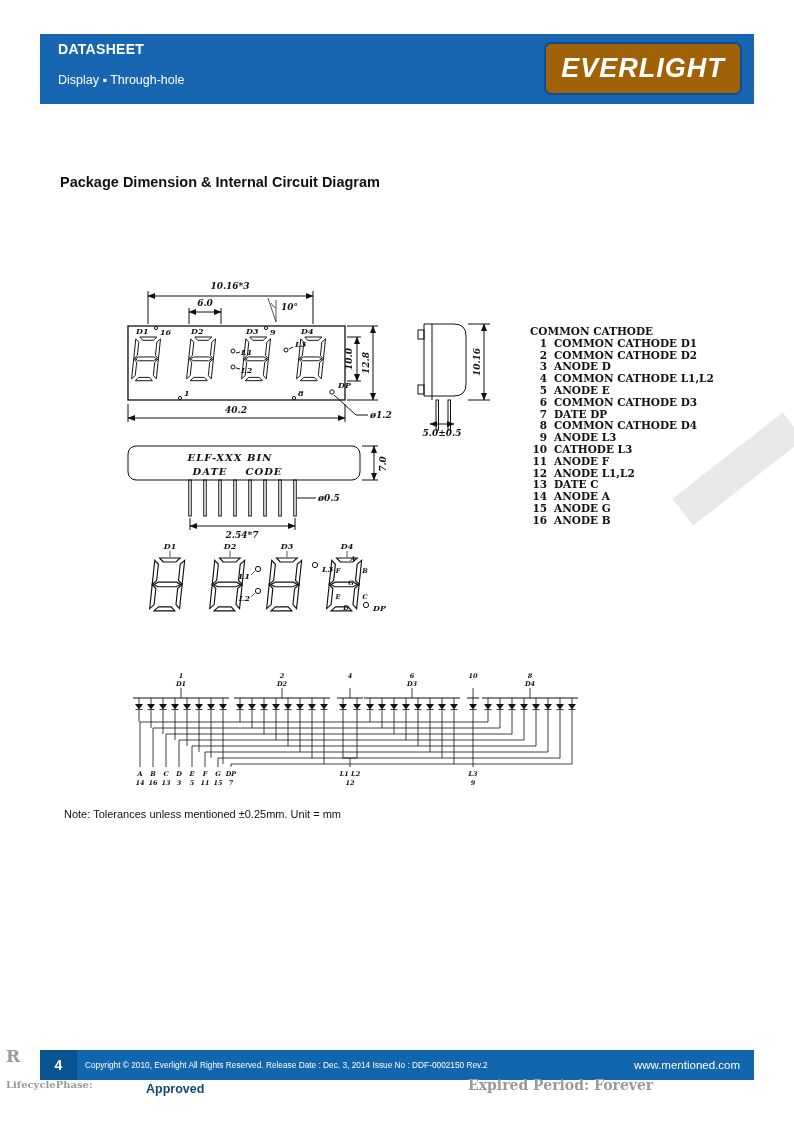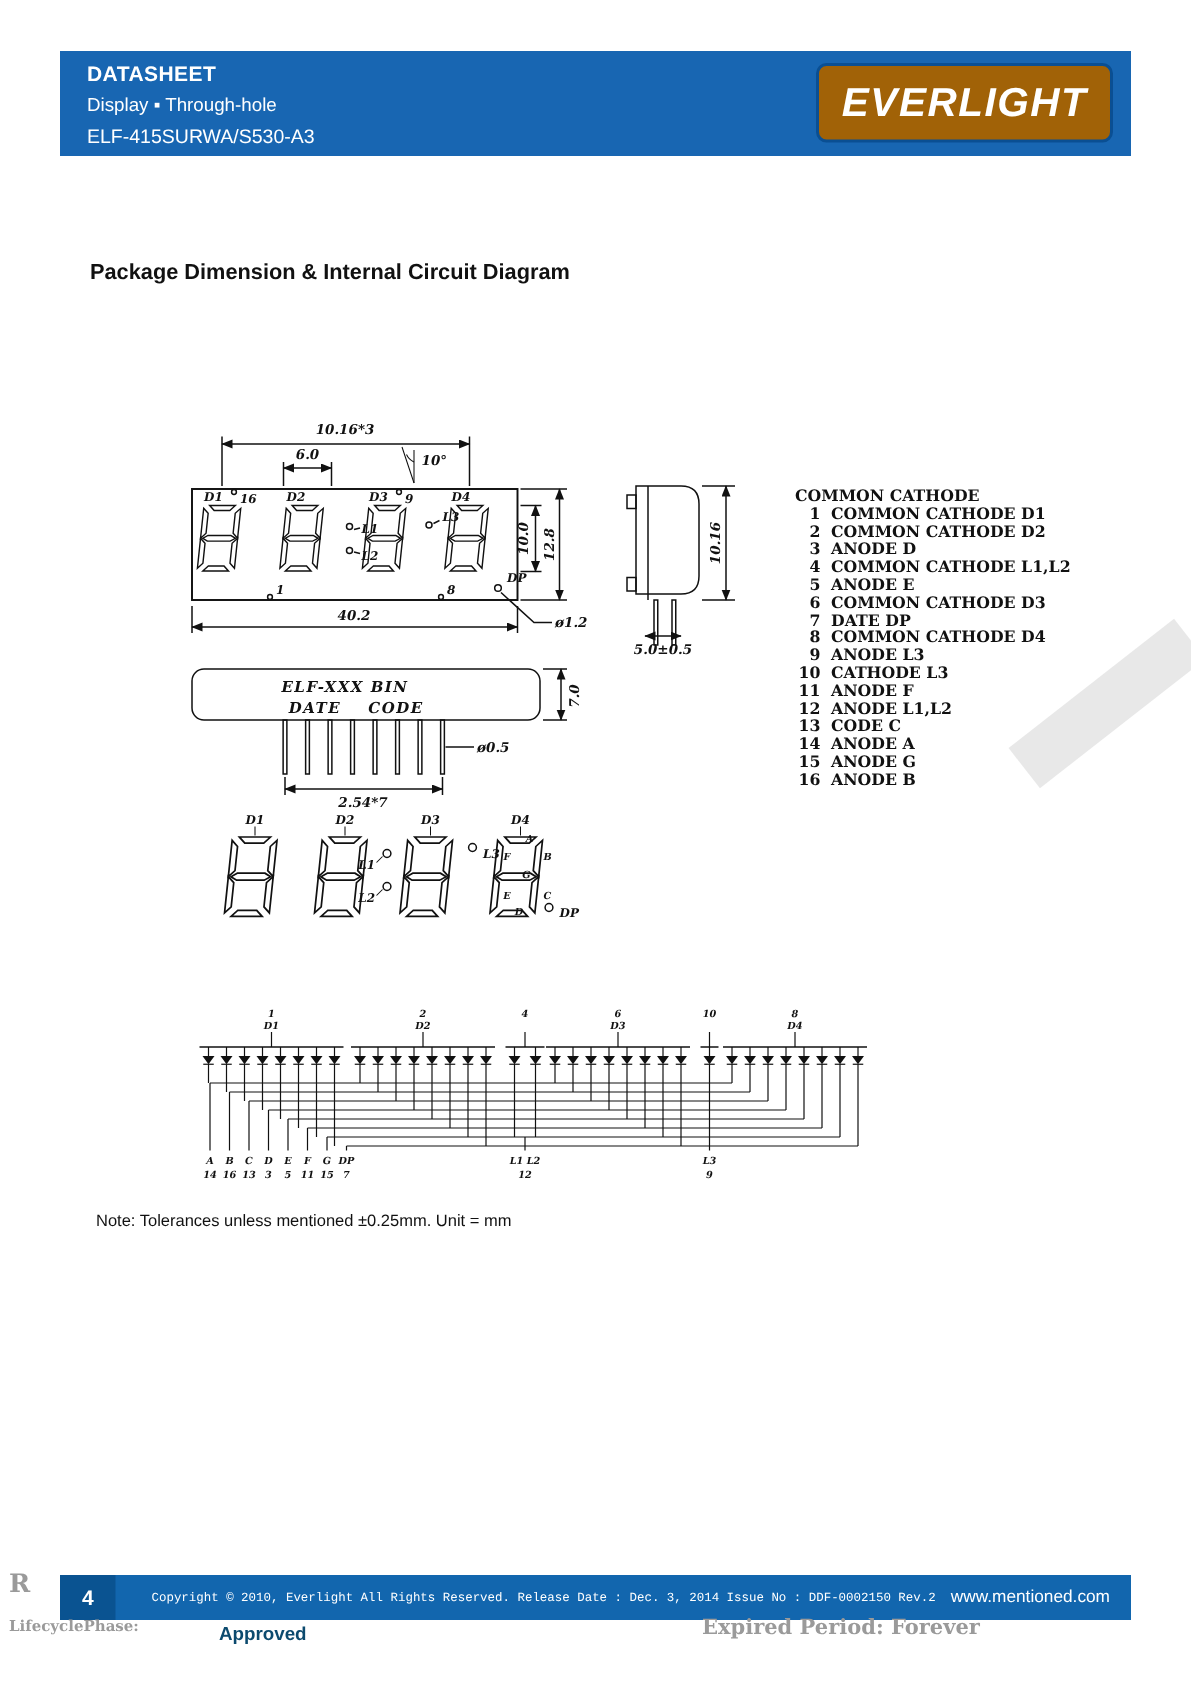--- a/index.html
+++ b/index.html
@@ -1,21 +1,21 @@
 <!DOCTYPE html>
 <html><head>
 <meta charset="utf-8">
 <style>
   * { margin:0; padding:0; box-sizing:border-box; }
   body { width:794px; height:1123px; background:#fff; font-family:"Liberation Sans", sans-serif; }
   .page { position:relative; width:794px; height:1123px; background:#fff; overflow:hidden; }
 
   
   .header { position:absolute; left:40px; top:34px; width:714px; height:70px; background:#1866b2; color:#fff; }
-  .header-text { position:absolute; left:18px; top:7px; display:flex; flex-direction:column; gap:6px; }
+  .header-text { position:absolute; left:18px; top:7px; display:flex; flex-direction:column; gap:16px; }
   .doc-type { font-size:14px; font-weight:bold; letter-spacing:.3px; }
   .doc-sub  { font-size:12.5px; }
   .part-no  { font-size:13px; }
   .logo { position:absolute; right:12px; top:8px; width:198px; height:53px; background:#a16207; border:2px solid #0a4f93; border-radius:7px;
           display:flex; align-items:center; justify-content:center; color:#fff; font-weight:bold; font-style:italic; font-size:27px; letter-spacing:1px; }
 
   .section-title { position:absolute; left:60px; top:174px; font-size:14.5px; font-weight:bold; color:#111; }
 
   
   .drawing { position:absolute; left:40px; top:258px; }
@@ -34,21 +34,21 @@
   .pin-no { display:inline-block; width:17px; text-align:right; margin-right:7px; flex:none; }
 
   .note { position:absolute; left:64px; top:808px; font-size:11px; color:#111; }
 
   
   .watermark { position:absolute; left:668px; top:452px; width:140px; height:34px; background:#dcdcdc; opacity:.65; transform:rotate(-38deg); }
 
   
   .footer-bar { position:absolute; left:40px; top:1050px; width:714px; height:30px; background:#1266ae; display:flex; align-items:center; }
   .page-plate { width:37px; height:30px; background:#0a5391; color:#fff; font-weight:bold; font-size:14px; display:flex; align-items:center; justify-content:center; flex:none; }
-  .copyright { font-size:8.3px; color:#fff; margin-left:24px; flex:1;font-family:Liberation Mono, monospace; }
+  .copyright { font-size:8.3px; color:#fff; margin-left:8px; flex:1; }
   .website { font-size:11.5px; color:#fff; margin-right:14px; }
 
   .stamp { font-family:"DejaVu Serif", serif; font-weight:bold; color:#9a9a9a; position:absolute; }
   .stamp-r { left:6px; top:1046px; font-size:17px; }
   .stamp-lifecycle { left:6px; top:1079px; font-size:10px; }
   .stamp-approved { position:absolute; left:146px; top:1082px; font-family:"Liberation Sans", sans-serif; font-weight:bold; font-size:12.5px; color:#0c4a6e; }
   .stamp-expired { left:468px; top:1077px; font-size:14px; }
 </style>
 </head>
 <body>
@@ -334,21 +334,21 @@
     <div class="pin-row">
         <span class="pin-no">11</span>
         <span class="pin-desc">ANODE F</span>
       </div>
     <div class="pin-row">
         <span class="pin-no">12</span>
         <span class="pin-desc">ANODE L1,L2</span>
       </div>
     <div class="pin-row">
         <span class="pin-no">13</span>
-        <span class="pin-desc">CODE C</span>
+        <span class="pin-desc">DATE C</span>
       </div>
     <div class="pin-row">
         <span class="pin-no">14</span>
         <span class="pin-desc">ANODE A</span>
       </div>
     <div class="pin-row">
         <span class="pin-no">15</span>
         <span class="pin-desc">ANODE G</span>
       </div>
     <div class="pin-row">

